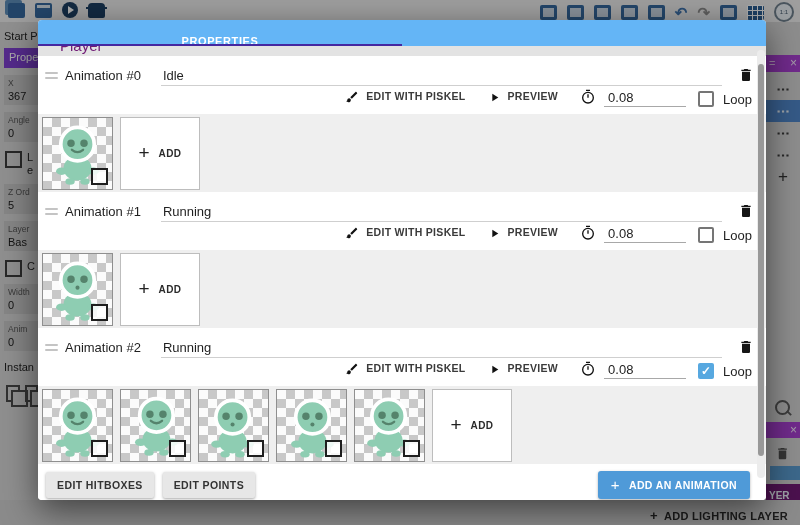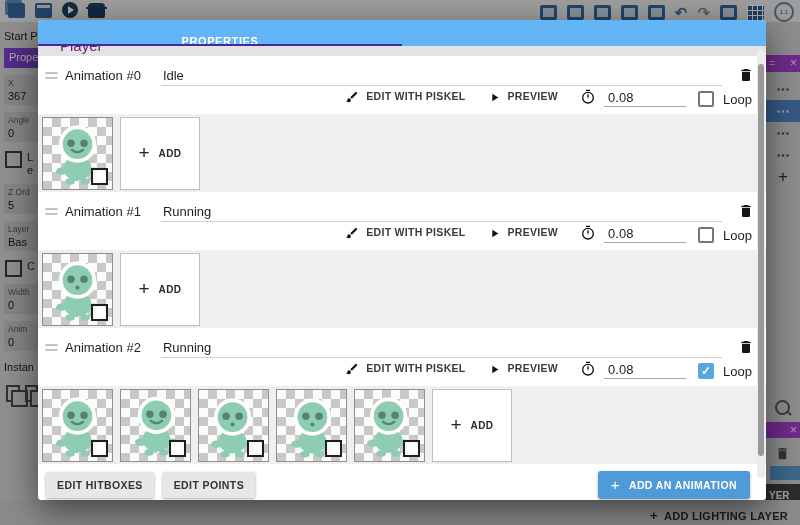--- a/index.html
+++ b/index.html
@@ -47,21 +47,21 @@
   .rp-eq{position:absolute;left:3px;top:1px;color:#e7c7f4;font-size:11px;line-height:15px;}
   .rp-row{height:22px;display:flex;align-items:center;justify-content:center;color:#3d3d3d;}
   .rp-row.active{background:#4f86c9;color:#eaf2fb;}
   .dots{font-size:13px;font-weight:bold;letter-spacing:0;line-height:1;writing-mode:vertical-rl;}
   .rp-plus{font-size:17px;color:#333;}
   .rp-search{position:absolute;left:9px;top:378px;width:11px;height:11px;border:2px solid #5a5a5a;border-radius:50%;}
   .rp-search::after{content:"";position:absolute;left:9px;top:10px;width:6px;height:2px;background:#5a5a5a;transform:rotate(45deg);}
   .rp-purple2{position:absolute;left:0;top:400px;width:100%;height:16px;background:#a83fd0;}
   .rp-trash{position:absolute;left:9px;top:423px;}
   .rp-bluebar{position:absolute;left:4px;top:444px;width:30px;height:14px;background:#5a9bd0;}
-  .rp-layerbtn{position:absolute;left:0px;top:462px;width:34px;height:22px;background:#404040;color:#eef5fc;font-size:10px;font-weight:bold;display:flex;align-items:center;padding-left:3px;box-sizing:border-box;}
+  .rp-layerbtn{position:absolute;left:0px;top:462px;width:34px;height:22px;background:#701a75;color:#eef5fc;font-size:10px;font-weight:bold;display:flex;align-items:center;padding-left:3px;box-sizing:border-box;}
   .bottom-strip{position:absolute;left:0;top:500px;width:800px;height:25px;background:#cfcfcf;}
   .add-lighting{position:absolute;left:650px;top:508px;font-size:11px;font-weight:bold;color:#2a2a2a;letter-spacing:.3px;white-space:nowrap;}
   .add-lighting .plus{font-size:13px;margin-right:6px;}
 
   .overlay{position:absolute;inset:0;background:rgba(0,0,0,.33);z-index:2;}
 
   
   .dialog{position:absolute;left:38px;top:20px;width:728px;height:480px;background:#fff;z-index:10;
           border-radius:4px;box-shadow:0 10px 34px rgba(0,0,0,.55);overflow:hidden;display:flex;flex-direction:column;}
   .tabs{height:26px;background:#64b5f6;display:flex;position:relative;flex:none;}

